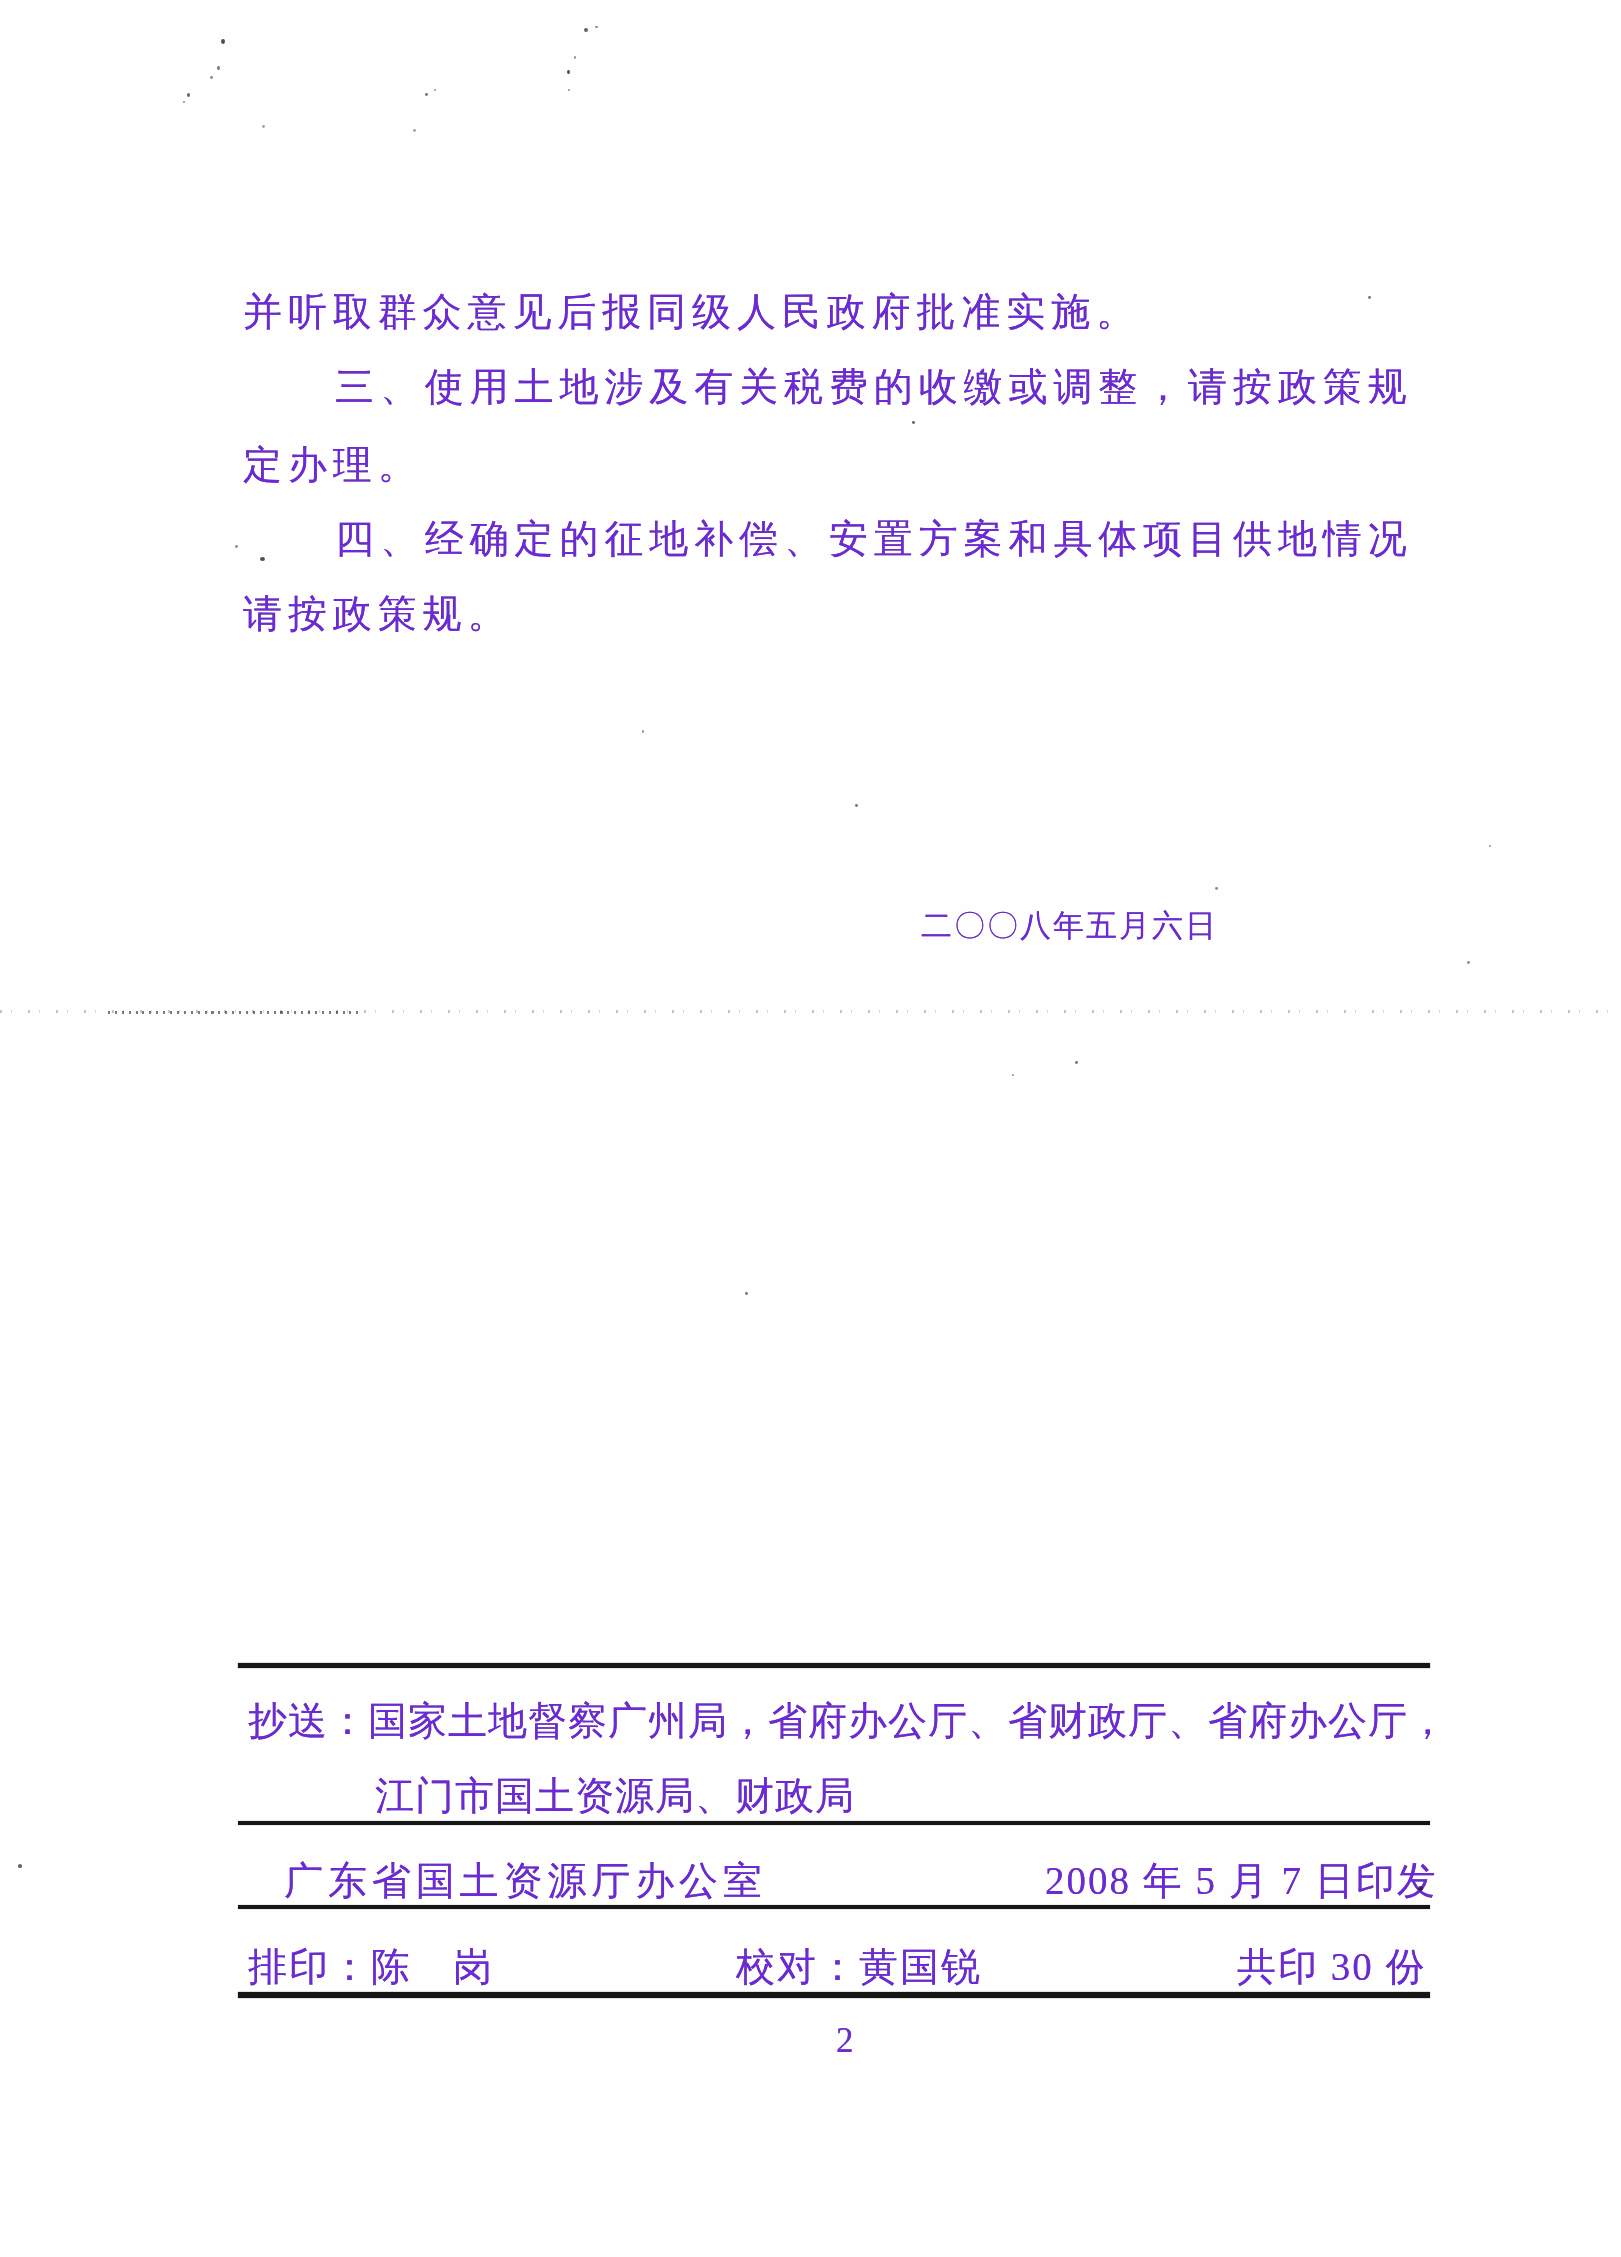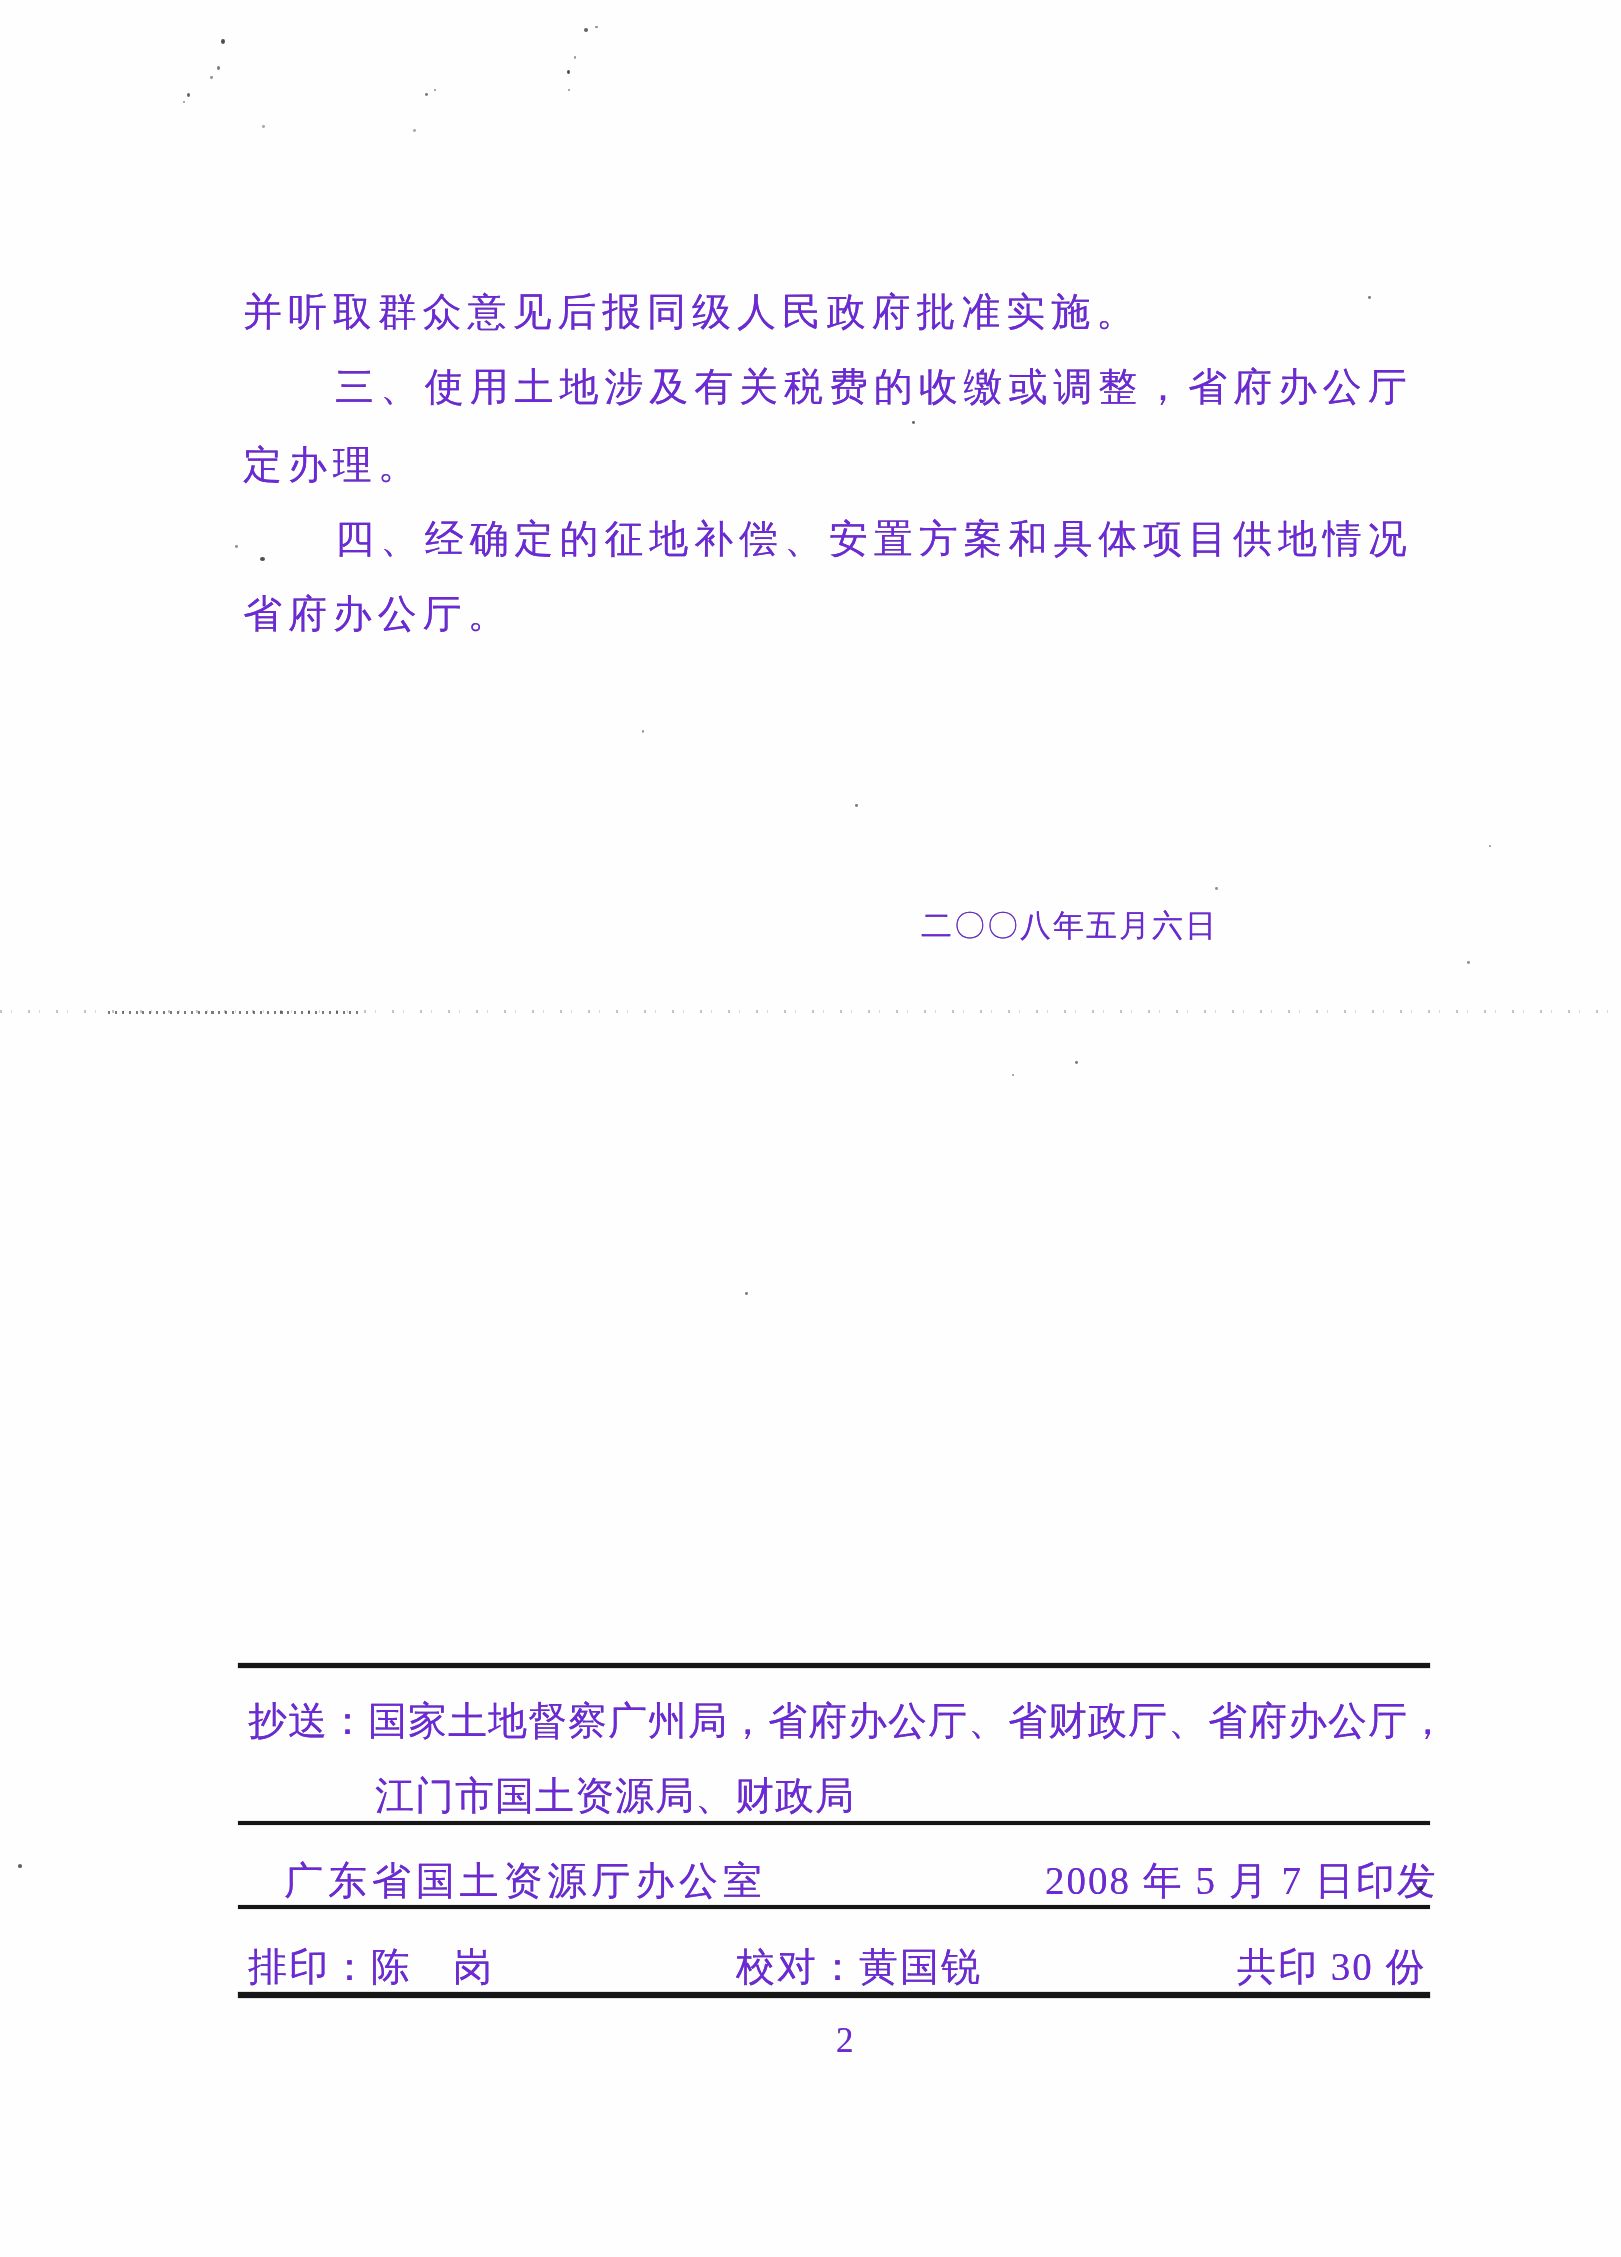--- a/index.html
+++ b/index.html
@@ -77,24 +77,24 @@
     border-radius: 50%;
   }
 </style>
 </head>
 <body>
 
 <div class="page">
 
   <main>
     <div class="txt body-line" style="left:243px; top:290px;">并听取群众意见后报同级人民政府批准实施。</div>
-    <div class="txt body-line" style="left:335px; top:365px;">三、使用土地涉及有关税费的收缴或调整，省府办公厅</div>
+    <div class="txt body-line" style="left:335px; top:365px;">三、使用土地涉及有关税费的收缴或调整，请按政策规</div>
     <div class="txt body-line" style="left:243px; top:443px;">定办理。</div>
     <div class="txt body-line" style="left:335px; top:517px;">四、经确定的征地补偿、安置方案和具体项目供地情况</div>
-    <div class="txt body-line" style="left:243px; top:592px;">省府办公厅。</div>
+    <div class="txt body-line" style="left:243px; top:592px;">请按政策规。</div>
 
     <div class="txt date-line" style="left:921px; top:908px;">二〇〇八年五月六日</div>
   </main>
 
   <div class="artifact-dots" style="top:1010px;"></div>
   <div class="artifact-dots dense" style="top:1011px; left:108px; width:255px;"></div>
 
   <footer>
     <div class="rule" style="top:1663px; height:4.9px;"></div>
 

